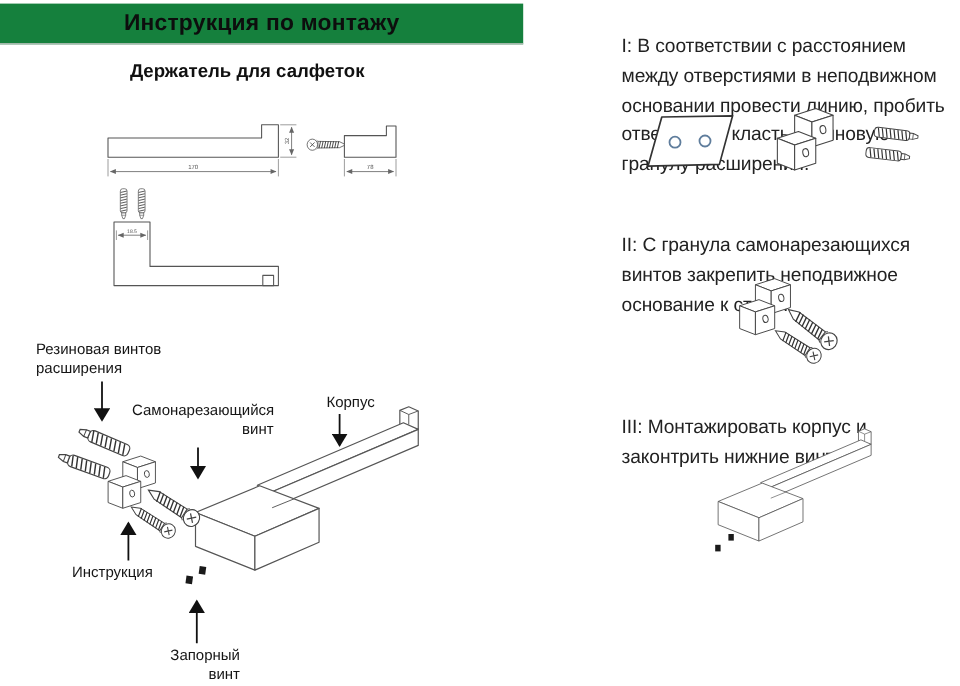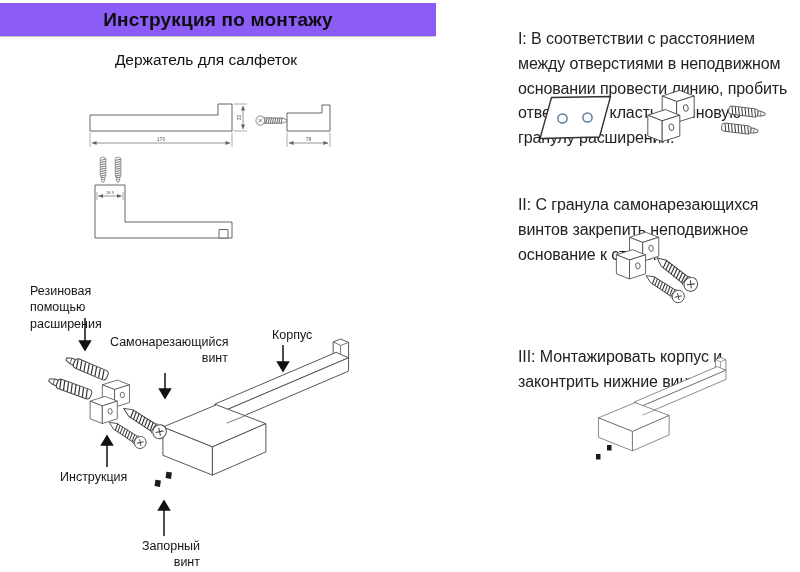--- a/index.html
+++ b/index.html
@@ -1,27 +1,27 @@
 <!DOCTYPE html>
 <html><head>
 <meta charset="utf-8">
 <style>
   html,body{margin:0;padding:0}
   body{
     width:800px;height:572px;position:relative;background:#ffffff;
     font-family:"Liberation Sans",sans-serif;overflow:hidden;color:#1f1f1f;
   }
   .band{
-    position:absolute;left:0;top:3px;width:436px;height:33px;background:#8b5cf6;
+    position:absolute;left:0;top:3px;width:436px;height:33px;background:#15803d;
     border-bottom:1px solid #c6c6c6;display:flex;align-items:center;justify-content:center;
   }
   .band h1{margin:0;font-size:19px;font-weight:700;color:#0d0d0d;letter-spacing:.2px}
   .subtitle{
     position:absolute;left:0;top:51px;width:412px;text-align:center;margin:0;
-    font-size:15.5px;font-weight:400;color:#101010;
+    font-size:15.5px;font-weight:700;color:#101010;
   }
   .step{position:absolute;font-size:16px;line-height:1.55;color:#222;width:278px;letter-spacing:-.1px}
   #step1{left:518px;top:11px}
   #step2{left:518px;top:177px}
   #step3{left:518px;top:329px;width:282px}
   .plabel{position:absolute;font-size:12.5px;line-height:1.3;color:#151515}
   #lbl-anchor{left:30px;top:283px;width:110px}
   #lbl-screw{left:110px;top:334px;width:118px;text-align:right}
   #lbl-body{left:272px;top:327px;width:70px}
   #lbl-base{left:60px;top:469px;width:90px}
@@ -134,21 +134,21 @@
   <use href="#sym-body" transform="translate(130,57) scale(0.99)"></use>
   <use href="#sym-anchor" transform="translate(80,103) rotate(203)"></use>
   <use href="#sym-anchor" transform="translate(64,122) rotate(200)"></use>
   <use href="#sym-base" transform="translate(61,98) scale(0.68)"></use>
   <use href="#sym-screw" transform="translate(103,121) rotate(33) scale(0.95)"></use>
   <use href="#sym-screw" transform="translate(88,136) rotate(33) scale(0.82)"></use>
   <rect x="130" y="200" width="5.5" height="6.5" fill="#1a1a1a" transform="rotate(8 132.5 203)"></rect>
   <rect x="141" y="192" width="5.5" height="6.5" fill="#1a1a1a" transform="rotate(8 143.5 195)"></rect>
 </svg>
 
-<div class="plabel" id="lbl-anchor">Резиновая помощью расширения</div>
+<div class="plabel" id="lbl-anchor">Резиновая винтов расширения</div>
 <div class="plabel" id="lbl-screw">Самонарезающийся винт</div>
 <div class="plabel" id="lbl-body">Корпус</div>
 <div class="plabel" id="lbl-base">Инструкция</div>
 <div class="plabel" id="lbl-lock">Запорный винт</div>
 
 <p class="step" id="step1">I: В соответствии с расстоянием между отверстиями в неподвижном основании провести линию, пробить отверстия и класть резиновую гранулу расширения.</p>
 <p class="step" id="step2">II: С гранула самонарезающихся винтов закрепить неподвижное основание к стене.</p>
 <p class="step" id="step3">III: Монтажировать корпус и законтрить нижние винты.</p>
 
 <svg id="illus1" width="265" height="85" viewBox="0 0 265 85">

